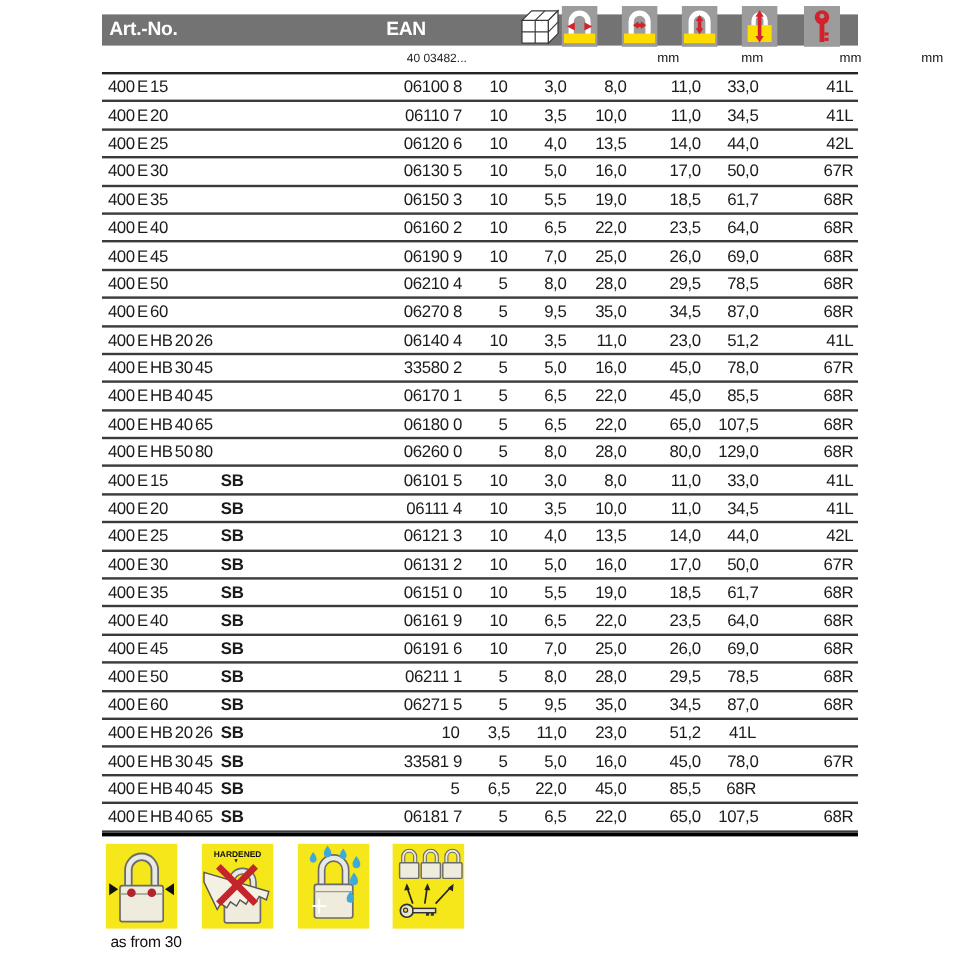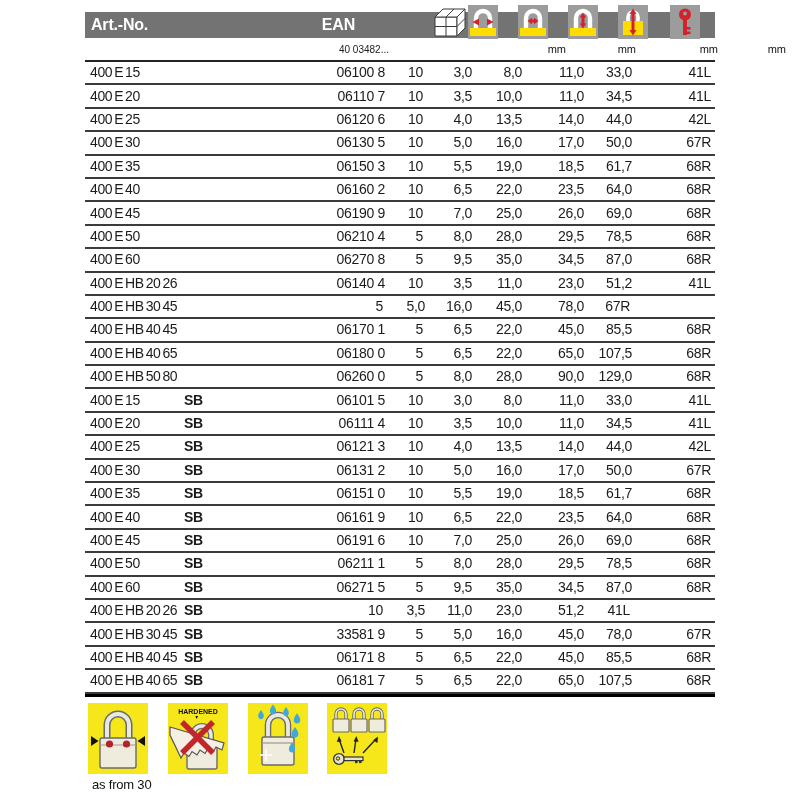--- a/index.html
+++ b/index.html
@@ -242,20 +242,21 @@
         <span class="c-d">3,5</span>
         <span class="c-w">11,0</span>
         <span class="c-h">23,0</span>
         <span class="c-ht">51,2</span>
         <span class="c-key">41L</span>
       </div>
 
       <div class="row row-grid">
         <span class="c-art">400 E HB 30 45</span>
         <span class="c-sb"></span>
+        <span class="c-ean">33580 2</span>
         <span class="c-qty">5</span>
         <span class="c-d">5,0</span>
         <span class="c-w">16,0</span>
         <span class="c-h">45,0</span>
         <span class="c-ht">78,0</span>
         <span class="c-key">67R</span>
       </div>
 
       <div class="row row-grid">
         <span class="c-art">400 E HB 40 45</span>
@@ -281,21 +282,21 @@
         <span class="c-key">68R</span>
       </div>
 
       <div class="row row-grid">
         <span class="c-art">400 E HB 50 80</span>
         <span class="c-sb"></span>
         <span class="c-ean">06260 0</span>
         <span class="c-qty">5</span>
         <span class="c-d">8,0</span>
         <span class="c-w">28,0</span>
-        <span class="c-h">90,0</span>
+        <span class="c-h">80,0</span>
         <span class="c-ht">129,0</span>
         <span class="c-key">68R</span>
       </div>
 
       <div class="row row-grid">
         <span class="c-art">400 E 15</span>
         <span class="c-sb">SB</span>
         <span class="c-ean">06101 5</span>
         <span class="c-qty">10</span>
         <span class="c-d">3,0</span>
@@ -420,21 +421,20 @@
         <span class="c-d">5,0</span>
         <span class="c-w">16,0</span>
         <span class="c-h">45,0</span>
         <span class="c-ht">78,0</span>
         <span class="c-key">67R</span>
       </div>
 
       <div class="row row-grid">
         <span class="c-art">400 E HB 40 45</span>
         <span class="c-sb">SB</span>
-        <span class="c-ean">06171 8</span>
         <span class="c-qty">5</span>
         <span class="c-d">6,5</span>
         <span class="c-w">22,0</span>
         <span class="c-h">45,0</span>
         <span class="c-ht">85,5</span>
         <span class="c-key">68R</span>
       </div>
 
       <div class="row row-grid">
         <span class="c-art">400 E HB 40 65</span>

